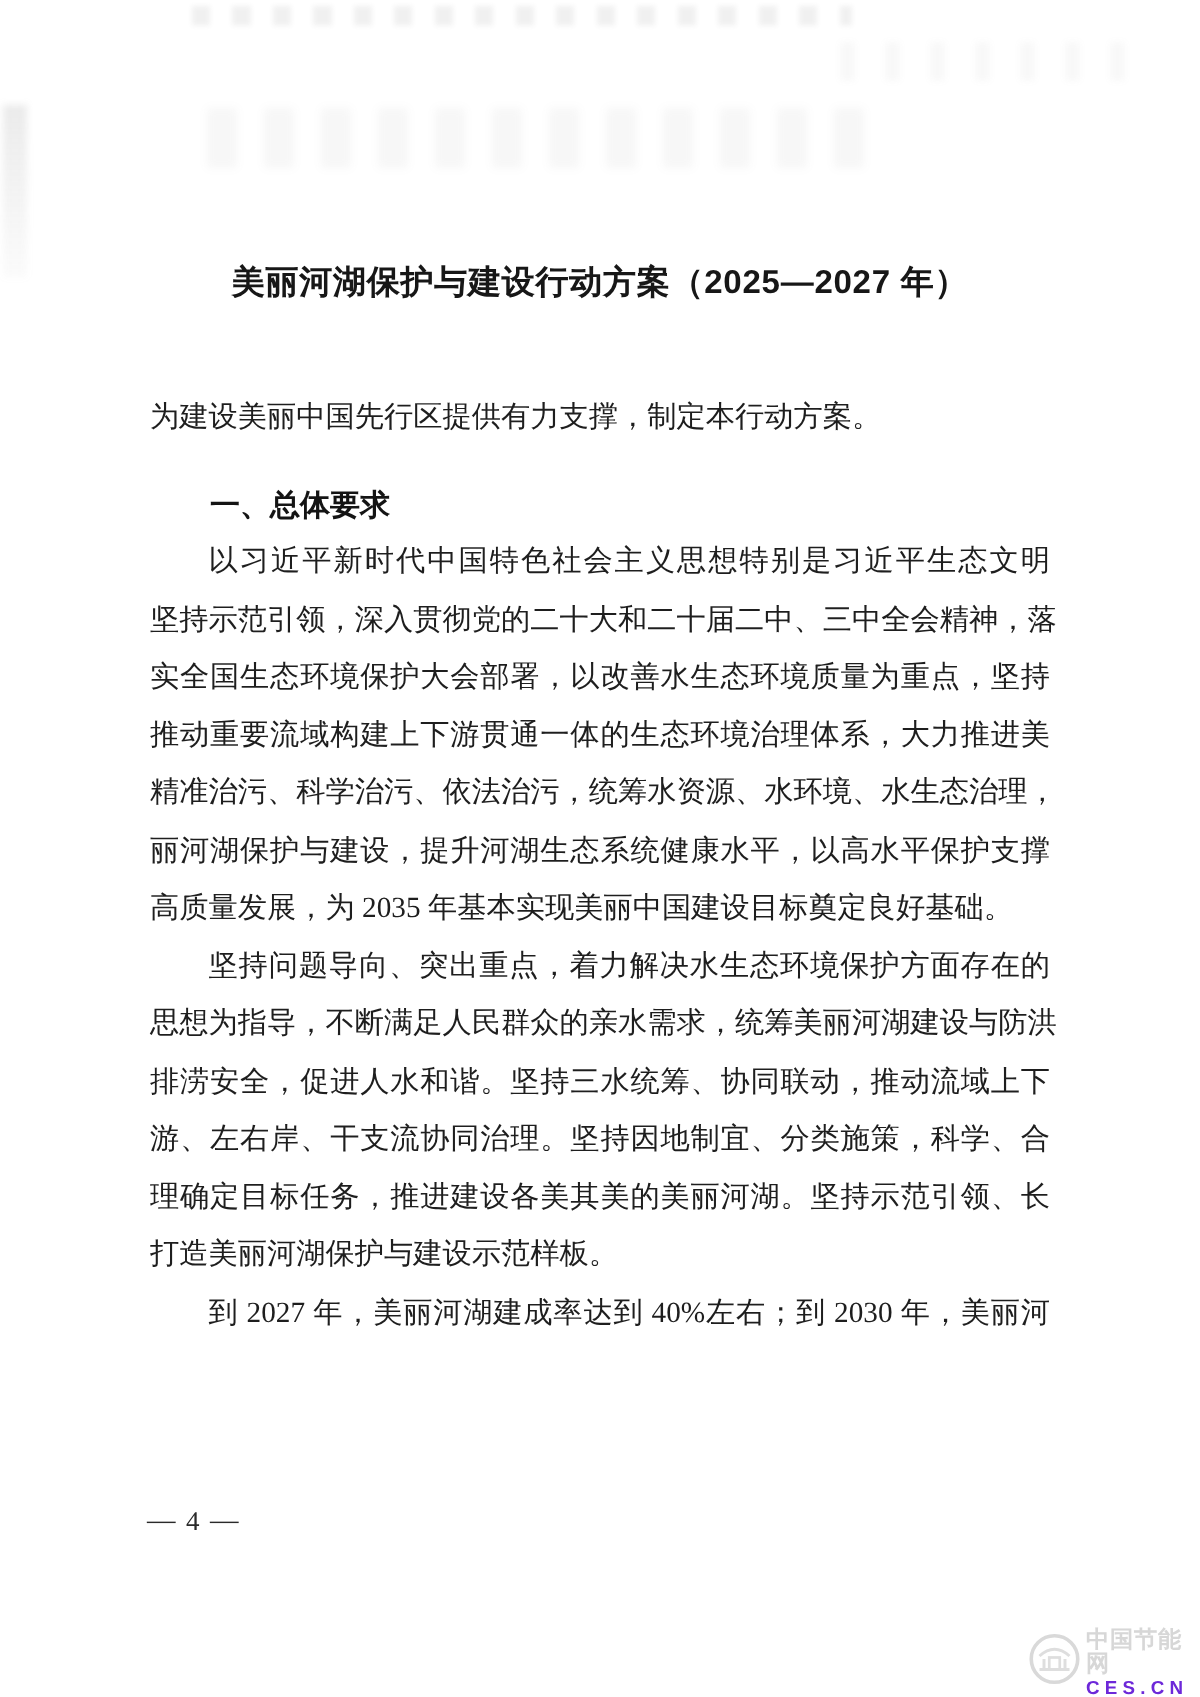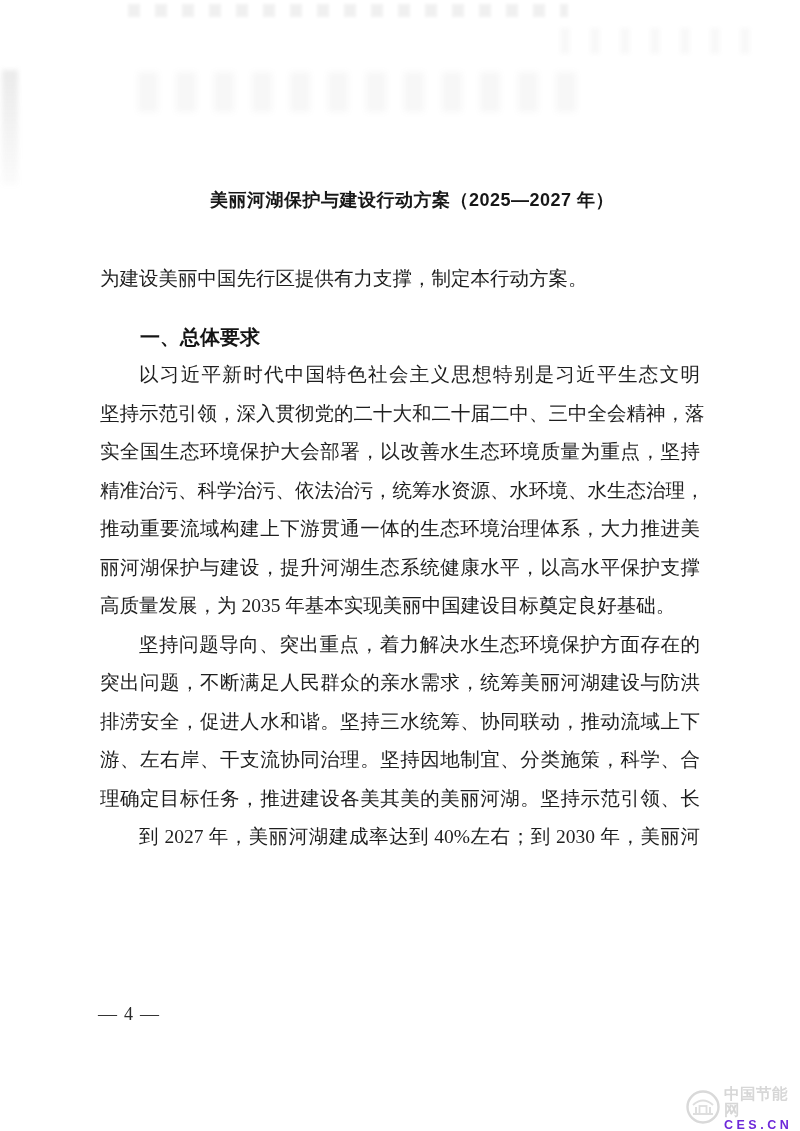--- a/index.html
+++ b/index.html
@@ -23,23 +23,23 @@
       filter:blur(3px);opacity:.5;}
   .a3{left:2px;top:70px;width:16px;height:115px;
       background:linear-gradient(180deg,rgba(130,130,130,.16),rgba(130,130,130,.03));
       filter:blur(2.5px);}
   .a4{left:560px;top:28px;width:210px;height:26px;
       background:repeating-linear-gradient(90deg,rgba(130,130,130,.10) 0 10px,transparent 10px 30px);
       filter:blur(2px);opacity:.5;}
 
   .title{
     position:absolute;left:100px;top:170px;width:600px;
-    margin:12px;text-align:center;
+    margin:0;text-align:center;
     font-family:"Liberation Sans","DejaVu Sans",sans-serif;
-    font-weight:bold;font-size:18px;line-height:36px;color:#171717;
+    font-weight:bold;font-size:22px;line-height:36px;color:#171717;
     letter-spacing:.5px;white-space:nowrap;
   }
 
   .body-text{
     position:absolute;left:100px;top:260px;width:600px;
     font-size:19.5px;line-height:38.5px;color:#1e1e1e;
   }
   .line{
     text-align:justify;
     text-align-last:justify;
@@ -87,29 +87,30 @@
   <div class="artifact a4"></div>
 
   <h1 class="title">美丽河湖保护与建设行动方案（2025—2027 年）</h1>
 
   <div class="body-text">
     <div class="line end">为建设美丽中国先行区提供有力支撑，制定本行动方案。</div>
     <div class="line heading">一、总体要求</div>
     <div class="line first">以习近平新时代中国特色社会主义思想特别是习近平生态文明</div>
     <div class="line">坚持示范引领，深入贯彻党的二十大和二十届二中、三中全会精神，落</div>
     <div class="line">实全国生态环境保护大会部署，以改善水生态环境质量为重点，坚持</div>
+    <div class="line">推动重要流域构建上下游贯通一体的生态环境治理体系，大力推进美</div>
     <div class="line">精准治污、科学治污、依法治污，统筹水资源、水环境、水生态治理，</div>
-    <div class="line">推动重要流域构建上下游贯通一体的生态环境治理体系，大力推进美</div>
     <div class="line">丽河湖保护与建设，提升河湖生态系统健康水平，以高水平保护支撑</div>
     <div class="line end">高质量发展，为 2035 年基本实现美丽中国建设目标奠定良好基础。</div>
     <div class="line first">坚持问题导向、突出重点，着力解决水生态环境保护方面存在的</div>
-    <div class="line">突出问题，不断满足人民群众的亲水需求，统筹美丽河湖建设与防洪</div>
+    <div class="line">思想为指导，不断满足人民群众的亲水需求，统筹美丽河湖建设与防洪</div>
     <div class="line">排涝安全，促进人水和谐。坚持三水统筹、协同联动，推动流域上下</div>
     <div class="line">游、左右岸、干支流协同治理。坚持因地制宜、分类施策，科学、合</div>
     <div class="line">理确定目标任务，推进建设各美其美的美丽河湖。坚持示范引领、长</div>
+    <div class="line end">打造美丽河湖保护与建设示范样板。</div>
     <div class="line first">到 2027 年，美丽河湖建成率达到 40%左右；到 2030 年，美丽河</div>
   </div>
 
   <div class="footer">
     <span>—</span>
     <span class="num">4</span>
     <span>—</span>
   </div>
 
   <div class="watermark">

